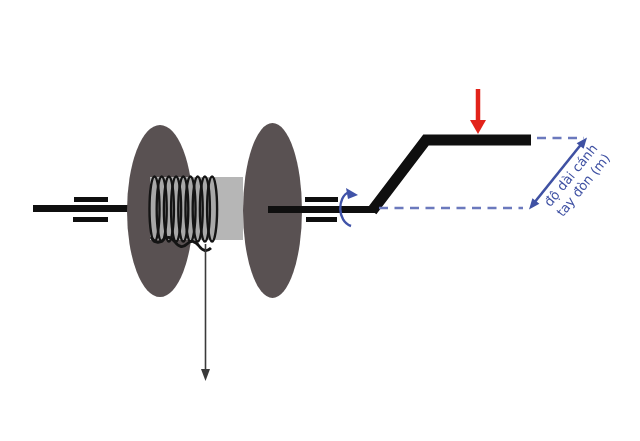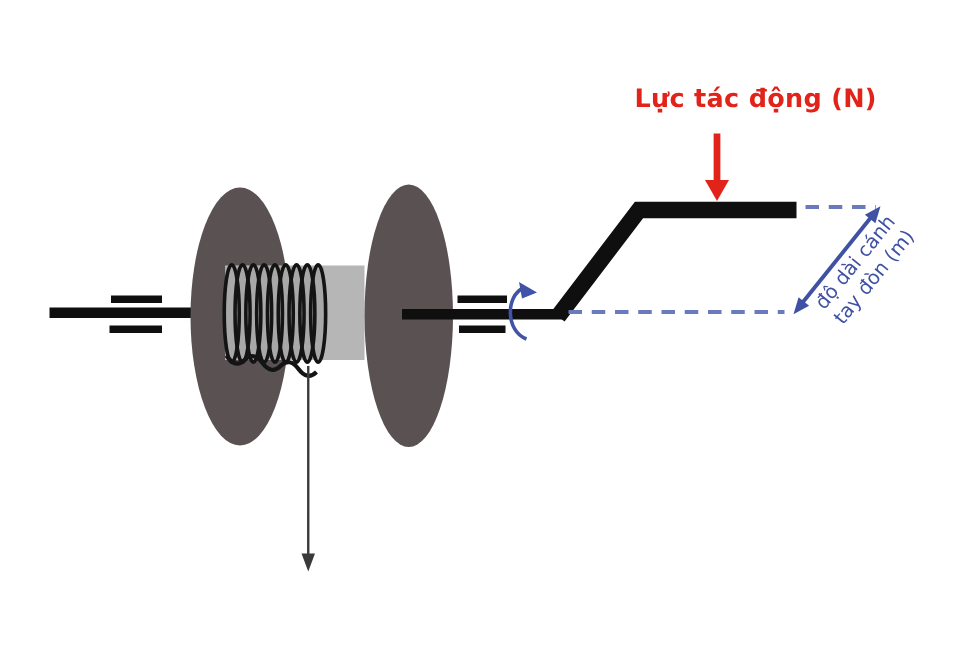--- a/index.html
+++ b/index.html
@@ -93,17 +93,16 @@
       <polygon points="529,209.5 539.4,203.8 532.4,198.2" fill="#3f51a3"></polygon>
       <polygon points="587,137.5 583.6,148.8 576.6,143.2" fill="#3f51a3"></polygon>
     </g>
 
     <g>
       <path d="M 351,226 C 337,221 337,197 349,192" fill="none" stroke-width="2.4" stroke="#4053a8"></path>
       <polygon points="358,195 346,188 348,199" fill="#4053a8"></polygon>
     </g>
   </svg>
 
-  <div id="force-label" class="label">Lực tác động (N)</div>
 
   <div id="lever-label" class="label">độ dài cánh tay đòn (m)</div>
 
 </div>
 
 </body></html>

